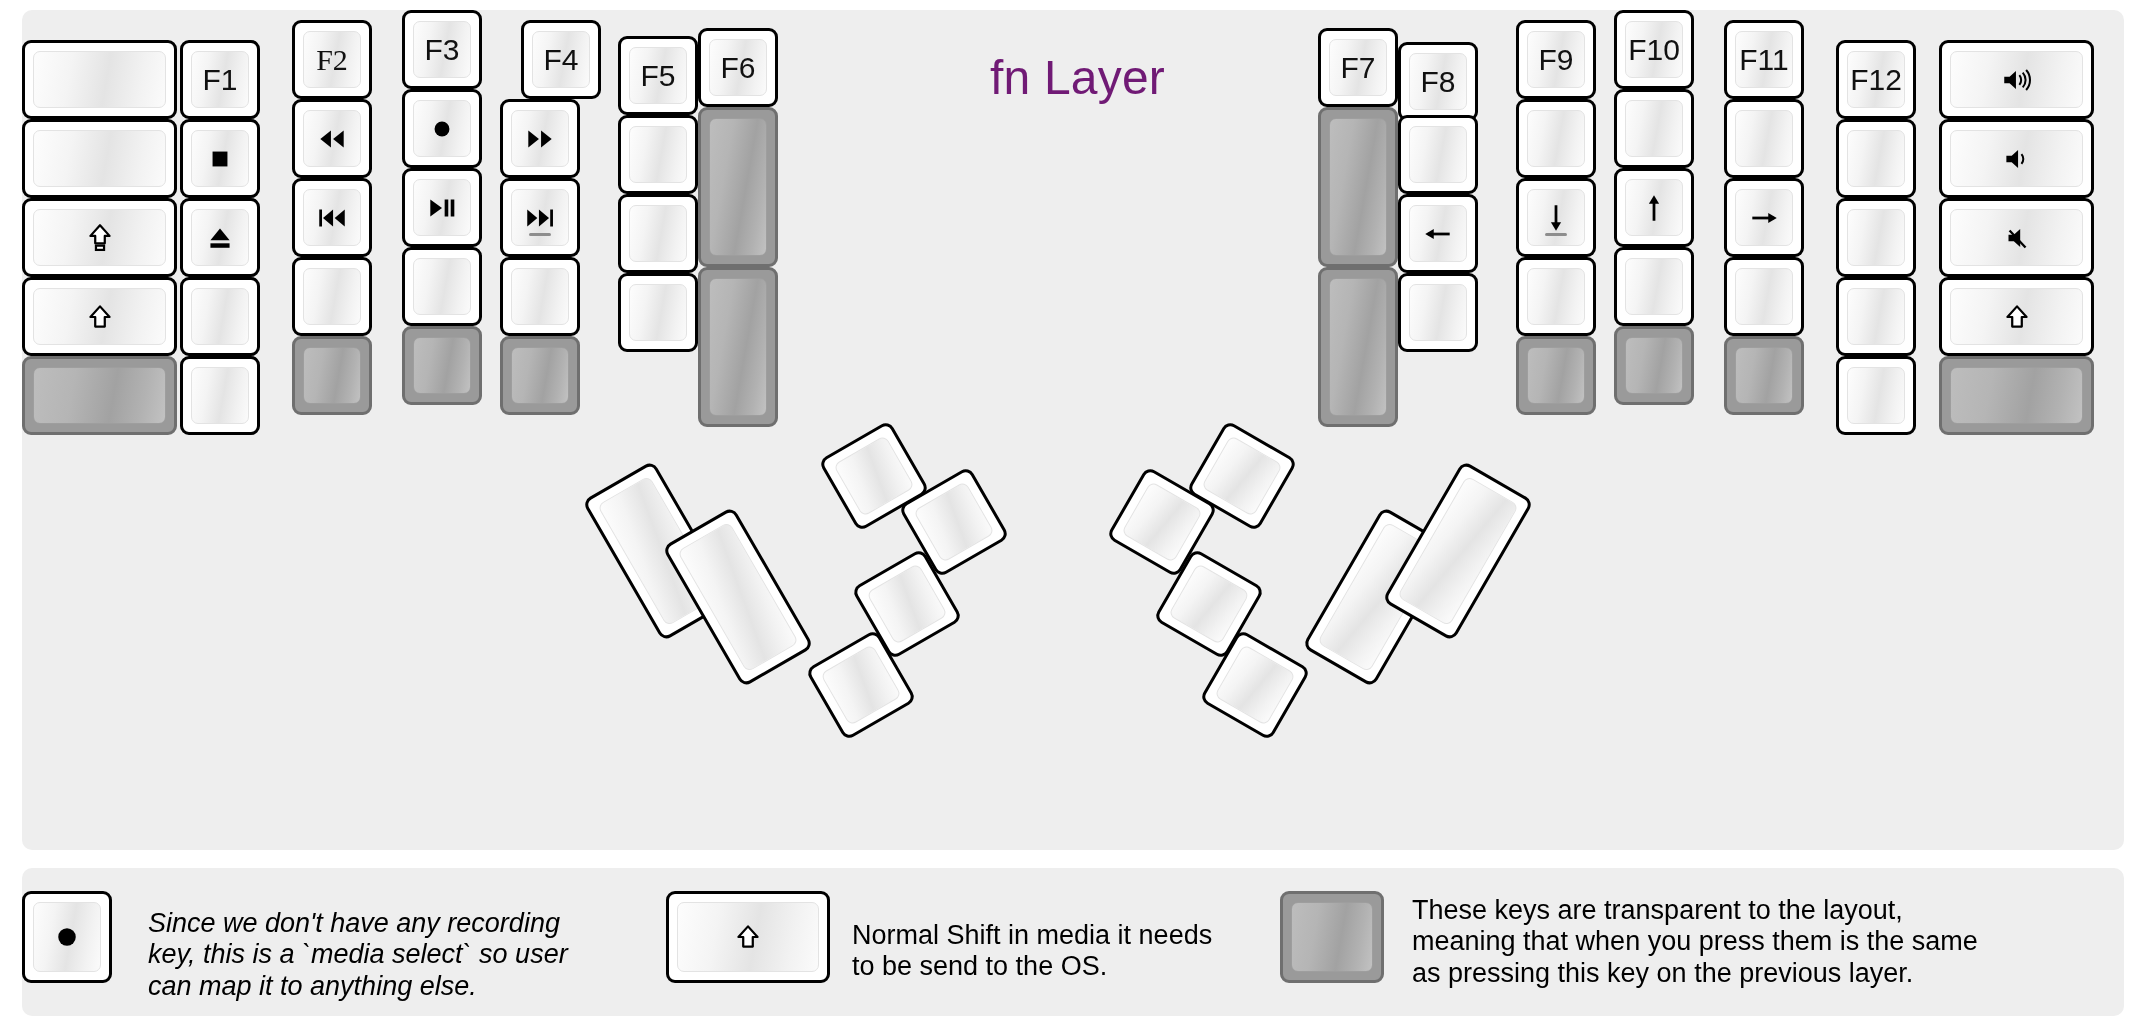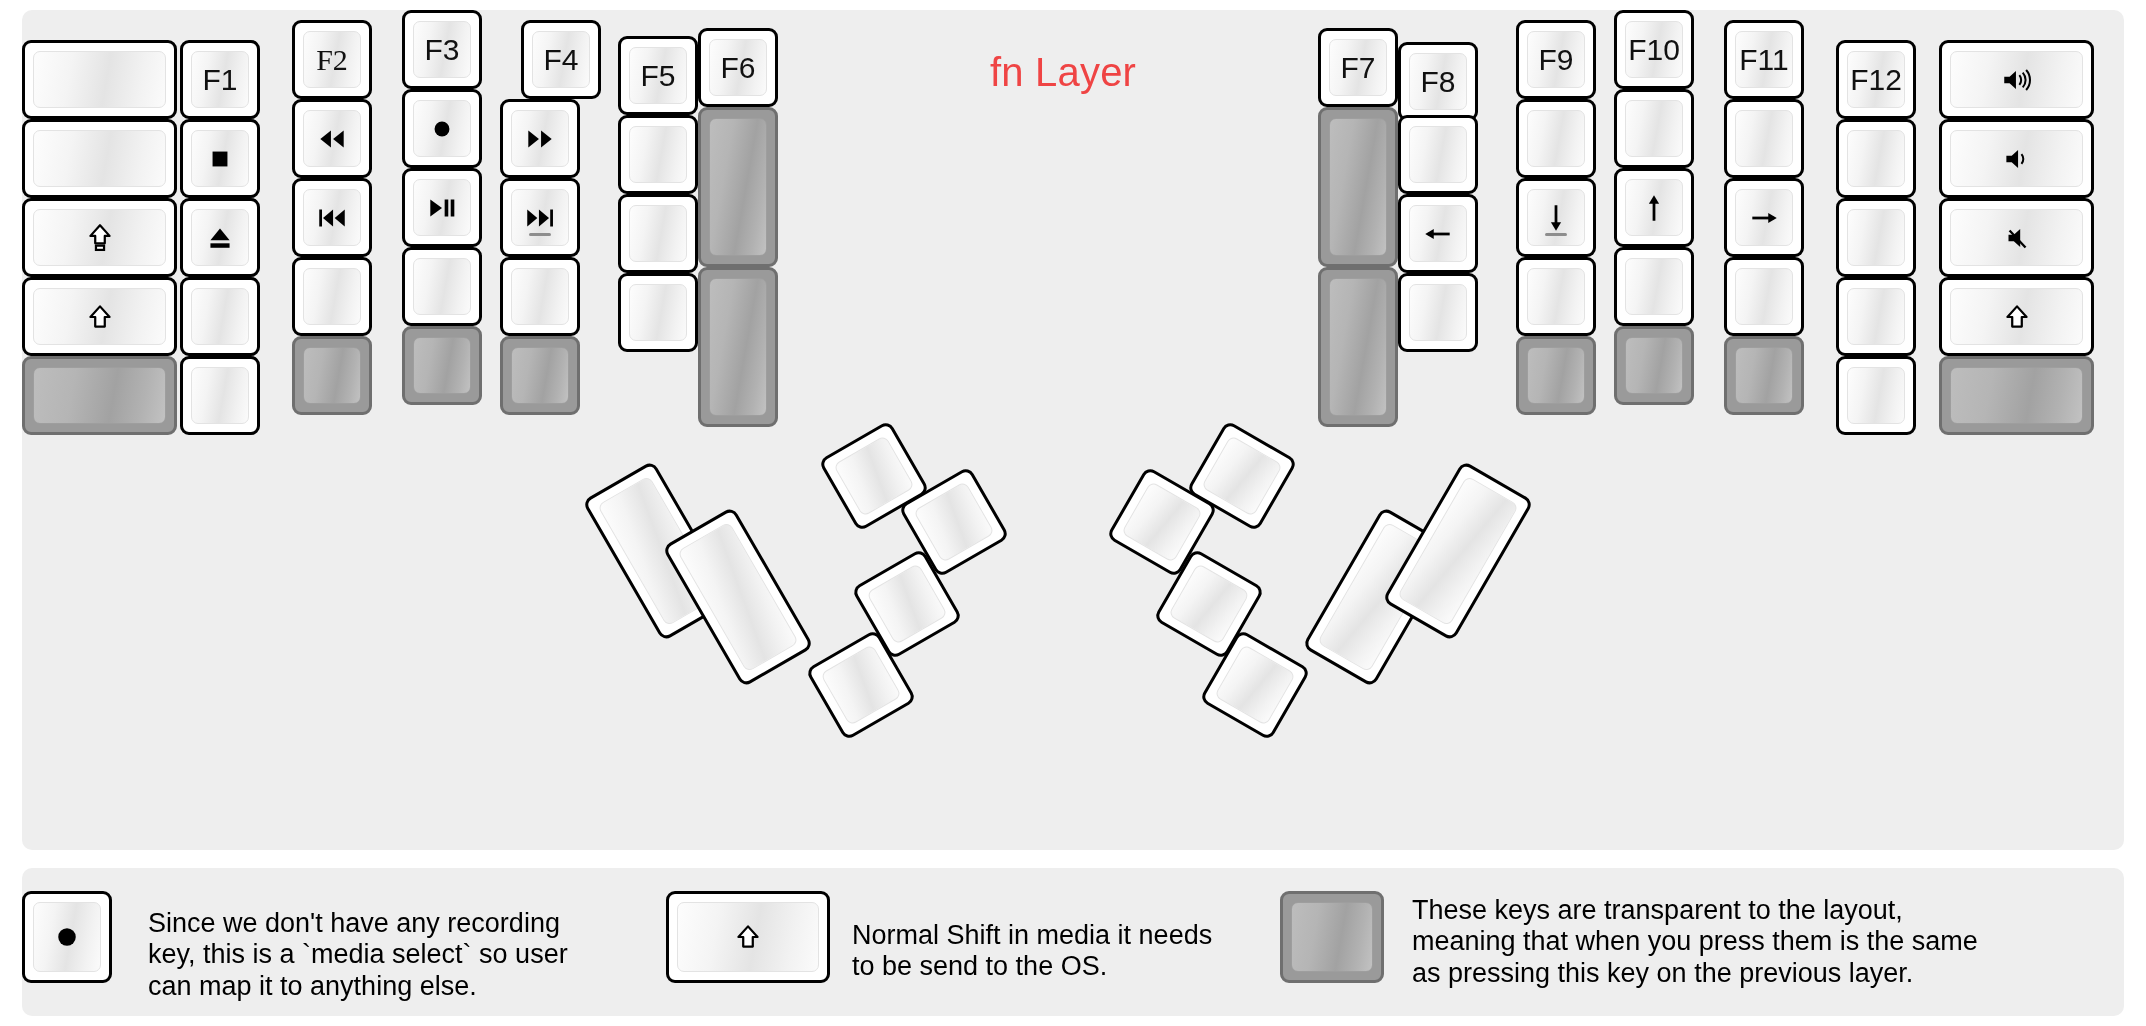--- a/index.html
+++ b/index.html
@@ -3,21 +3,21 @@
 <meta charset="utf-8">
 <style>
   html,body{margin:0;padding:0;background:#ffffff;}
   body{font-family:"Liberation Sans","DejaVu Sans",sans-serif;}
   #root{position:relative;width:2146px;height:1026px;background:#ffffff;overflow:hidden;}
 
   .panel{position:absolute;background:#eeeeee;border-radius:10px;}
   #kbpanel{left:22px;top:10px;width:2102px;height:840px;}
   #legendpanel{left:22px;top:868px;width:2102px;height:148px;}
 
-  #title{position:absolute;left:990px;top:50px;font-size:40px;color:#ef4444;white-space:nowrap;letter-spacing:.2px;}
+  #title{position:absolute;left:990px;top:50px;font-size:48px;color:#701a75;white-space:nowrap;letter-spacing:.2px;}
 
   
   .key{position:absolute;box-sizing:border-box;border:3px solid #000000;
        border-radius:9px;background:#ffffff;}
   .key .cap{position:absolute;left:8px;top:8px;right:8px;bottom:8px;
        border-radius:7px;border:1px solid #e3e3e3;
        background:linear-gradient(100deg,#fdfdfd 0%,#f4f4f4 28%,#e4e4e4 55%,#f2f2f2 80%,#fbfbfb 100%);
        display:flex;align-items:center;justify-content:center;}
   .key.trans{border-color:#6f6f6f;background:#9a9a9a;}
   .key.trans .cap{border-color:#9e9e9e;
@@ -426,21 +426,21 @@
   <div id="legend">
       <div class="key legendkey" style="left: 22px; top: 891px; width: 90px; height: 92px;">
         <div class="cap">
           <span class="glyph">
             <svg width="40" height="40" viewBox="0 0 32 32" fill="#000" xmlns="http://www.w3.org/2000/svg" style="display:block">
               <circle cx="16" cy="16" r="7"></circle>
             </svg>
           </span>
         </div>
       </div>
-      <div class="lgtext" style="left: 148px; top: 908px;">Since we don't have any recording
+      <div class="lgtext" style="left: 148px; top: 908px; font-style: italic;">Since we don't have any recording
 key, this is a `media select` so user
 can map it to anything else.</div>
       <div class="key legendkey" style="left: 666px; top: 891px; width: 164px; height: 92px;">
         <div class="cap">
           <span class="glyph">
             <svg width="34" height="34" viewBox="0 0 32 32" fill="#000" xmlns="http://www.w3.org/2000/svg" style="display:block">
               <polygon points="16,6 25,16 20.5,16 20.5,25 11.5,25 11.5,16 7,16" fill="#ffffff" stroke="#000" stroke-width="2.1" stroke-linejoin="round"></polygon>
             </svg>
           </span>
         </div>

